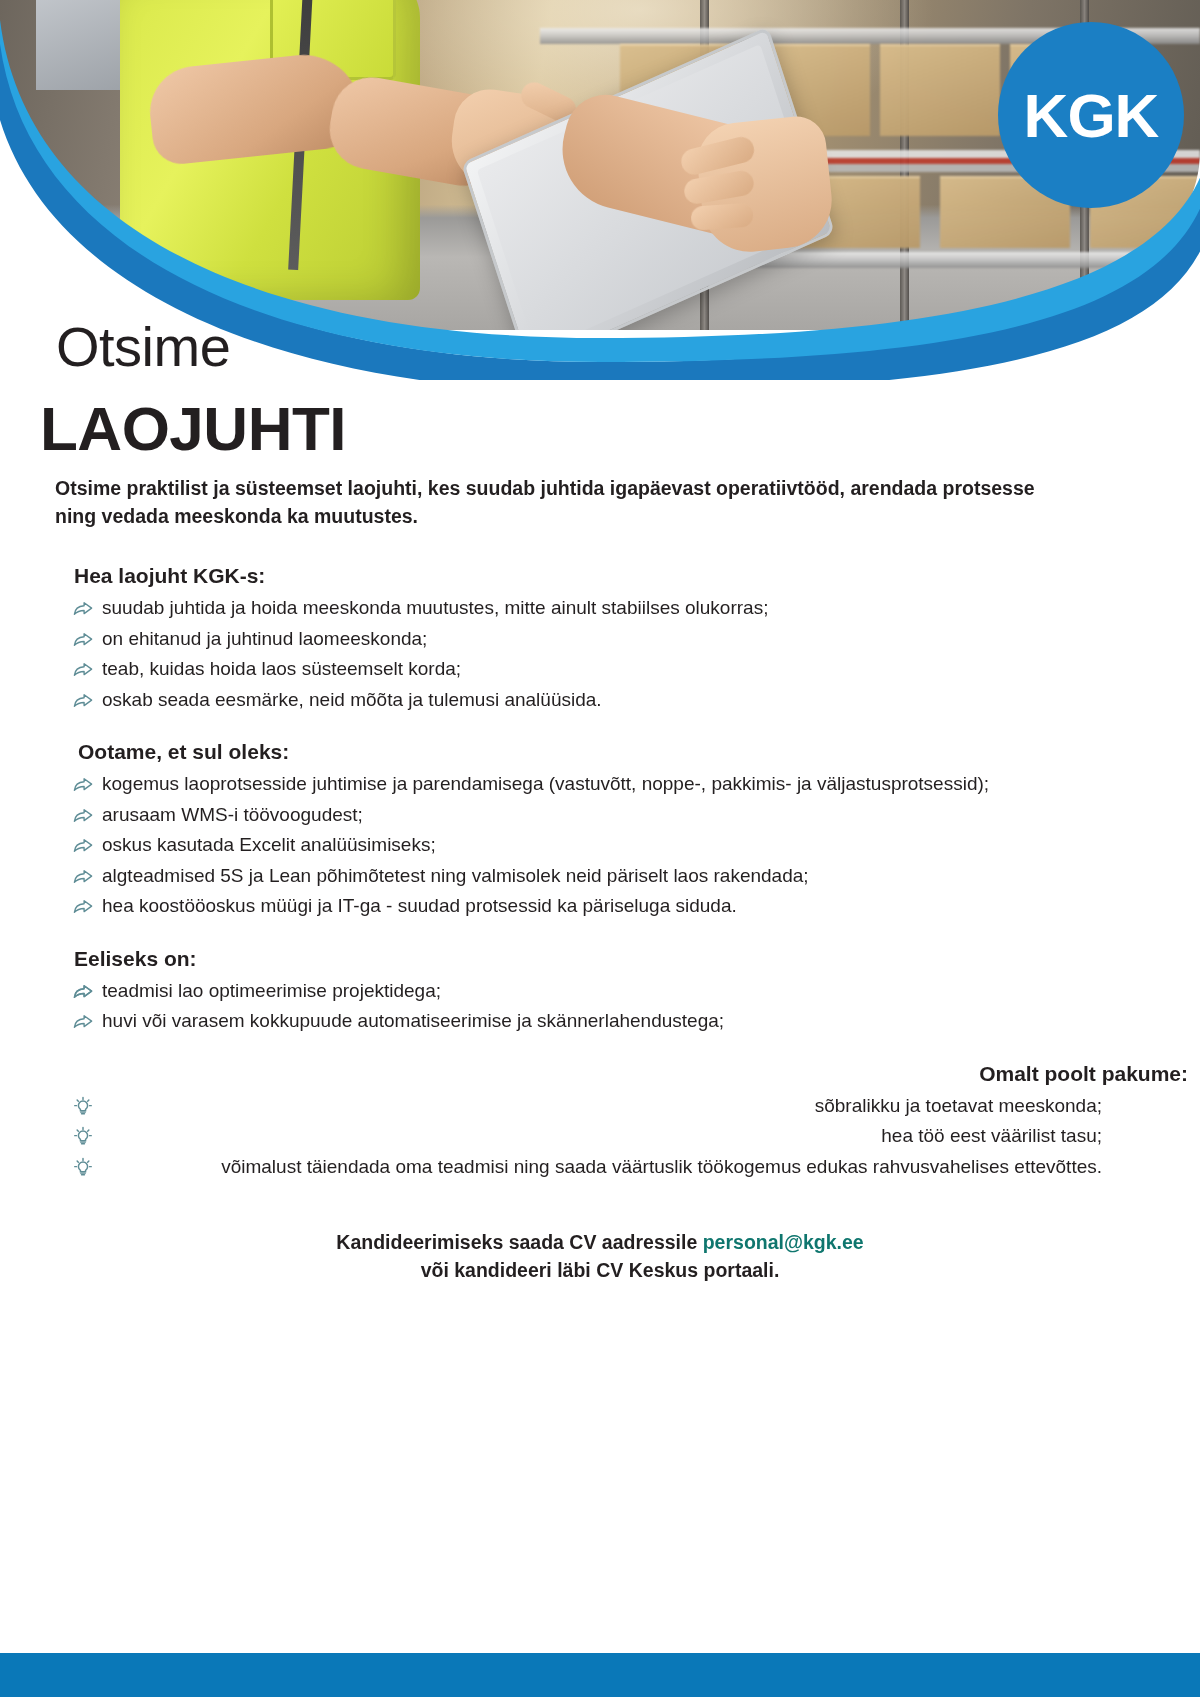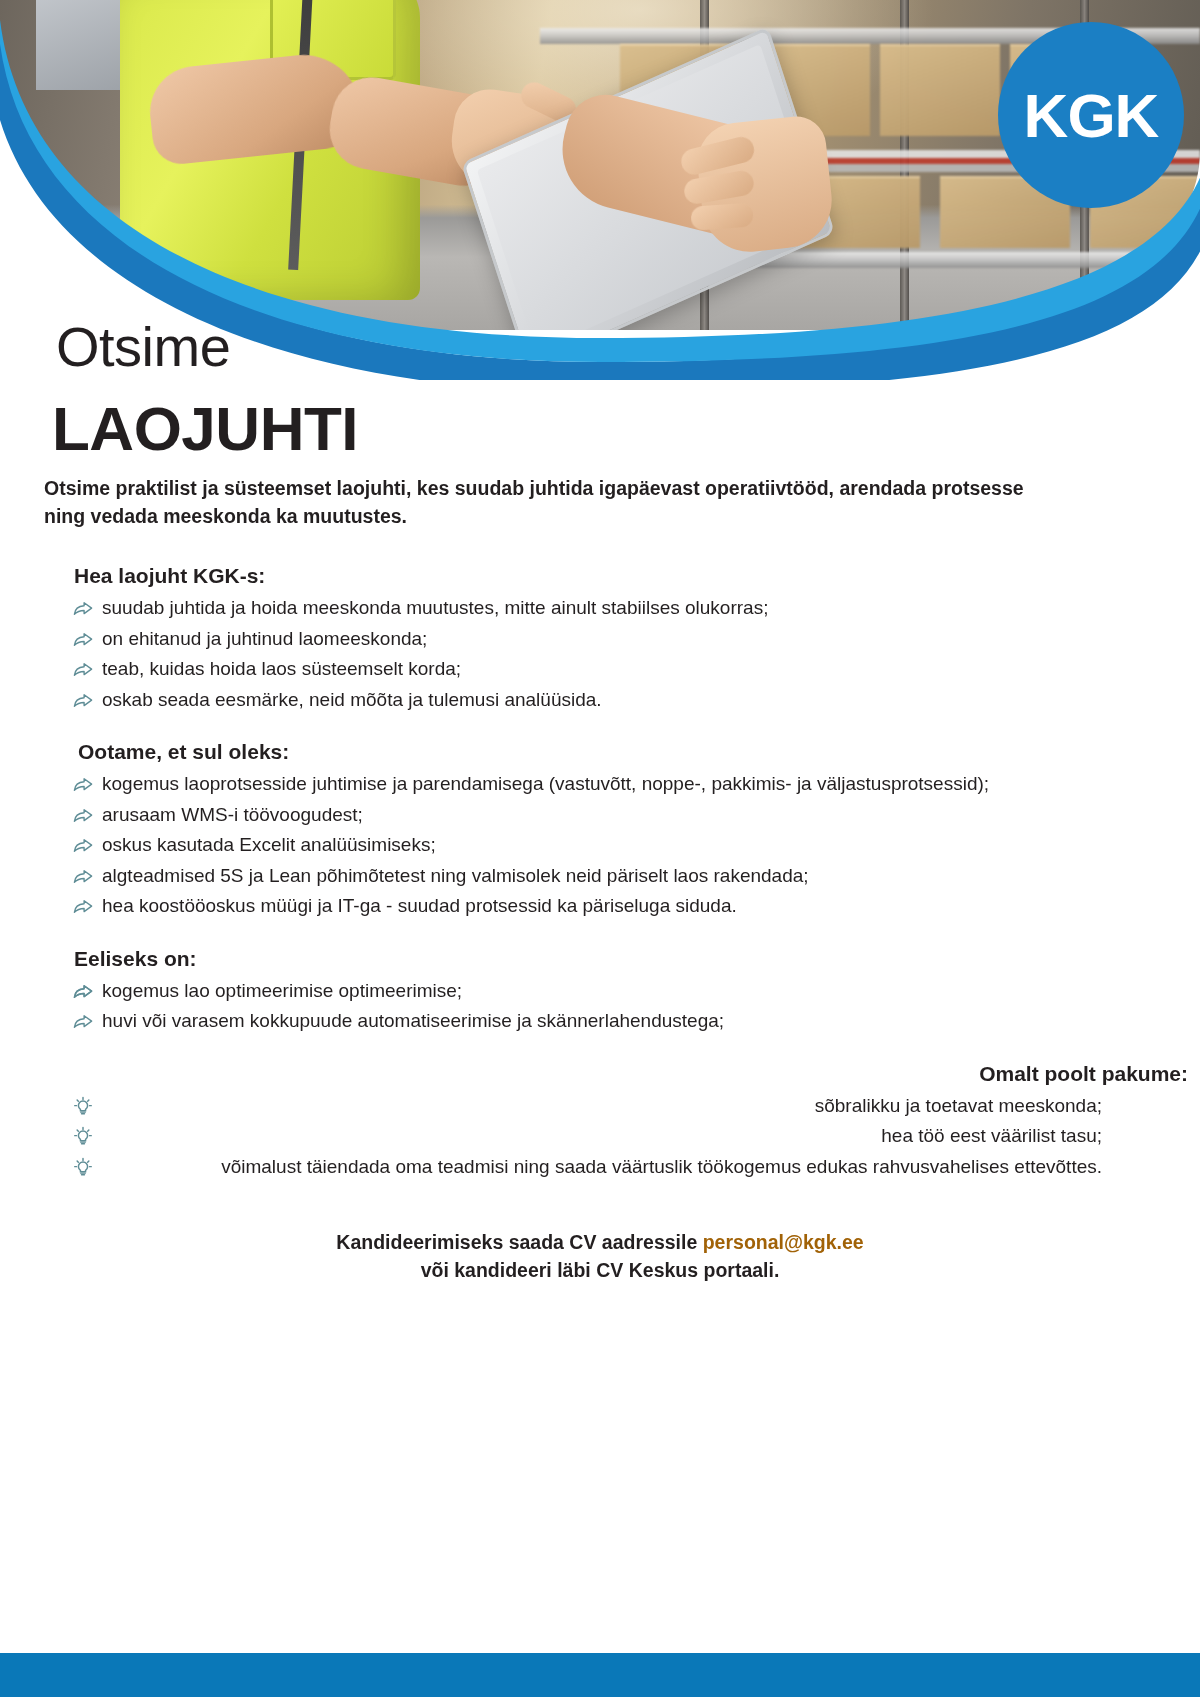--- a/index.html
+++ b/index.html
@@ -193,29 +193,29 @@
     color: #231f20;
     line-height: 1.1;
     margin: 16px;
   }
   .title-line2 {
     font-size: 62px;
     font-weight: 700;
     letter-spacing: -0.5px;
     color: #231f20;
     line-height: 1.12;
-    margin: 0 0 12px 12px;
+    margin: 0 0 12px 0;
   }
   .lead {
     font-size: 19.5px;
     font-weight: 700;
     line-height: 1.42;
     color: #231f20;
     max-width: 1022px;
-    margin: 0 0 0 4px;
+    margin: 0 0 0 15px;
     padding-left: 0;
   }
 
   .sections {
     padding: 34px 12px 0 72px;
   }
   .section { margin-bottom: 26px; }
   .section:last-child { margin-bottom: 0; text-align: right; }
   .section-heading {
     font-size: 21px;
@@ -253,21 +253,21 @@
   
   .footer-contact {
     text-align: center;
     font-size: 19.5px;
     font-weight: 700;
     line-height: 1.42;
     color: #231f20;
     padding-top: 46px;
   }
   .footer-contact .mail {
-    color: #a16207;
+    color: #0f766e;
     font-weight: 700;
   }
   .bottom-bar {
     position: absolute;
     left: 0;
     bottom: 0;
     width: 1200px;
     height: 44px;
     background: #0a78b8;
   }
@@ -411,21 +411,21 @@
         <ul class="bullets">
           <li><span class="bullet-icon">
               <svg viewBox="0 0 24 24" width="22" height="22" fill="none" stroke="currentColor" stroke-width="1.5" stroke-linejoin="round" stroke-linecap="round">
                 <path d="M2.6 17.8c.6-5.8 4.6-9.1 10.6-9.4V5.2l8.2 5.9-8.2 5.9v-3.3c-4.6.1-7.8 1.4-10.6 4.1z"></path>
               </svg>
             </span></li>
           <li><span class="bullet-icon">
               <svg viewBox="0 0 24 24" width="22" height="22" fill="none" stroke="currentColor" stroke-width="1.5" stroke-linejoin="round" stroke-linecap="round">
                 <path d="M2.6 17.8c.6-5.8 4.6-9.1 10.6-9.4V5.2l8.2 5.9-8.2 5.9v-3.3c-4.6.1-7.8 1.4-10.6 4.1z"></path>
               </svg>
-            </span><span>kogemus lao optimeerimise optimeerimise;</span></li>
+            </span><span>teadmisi lao optimeerimise projektidega;</span></li>
           <li><span class="bullet-icon">
               <svg viewBox="0 0 24 24" width="22" height="22" fill="none" stroke="currentColor" stroke-width="1.5" stroke-linejoin="round" stroke-linecap="round">
                 <path d="M2.6 17.8c.6-5.8 4.6-9.1 10.6-9.4V5.2l8.2 5.9-8.2 5.9v-3.3c-4.6.1-7.8 1.4-10.6 4.1z"></path>
               </svg>
             </span><span>huvi või varasem kokkupuude automatiseerimise ja skännerlahendustega;</span></li>
         </ul>
       </div>
       <div class="section">
         <div class="section-heading indented">Omalt poolt pakume:</div>
         <ul class="bullets">

